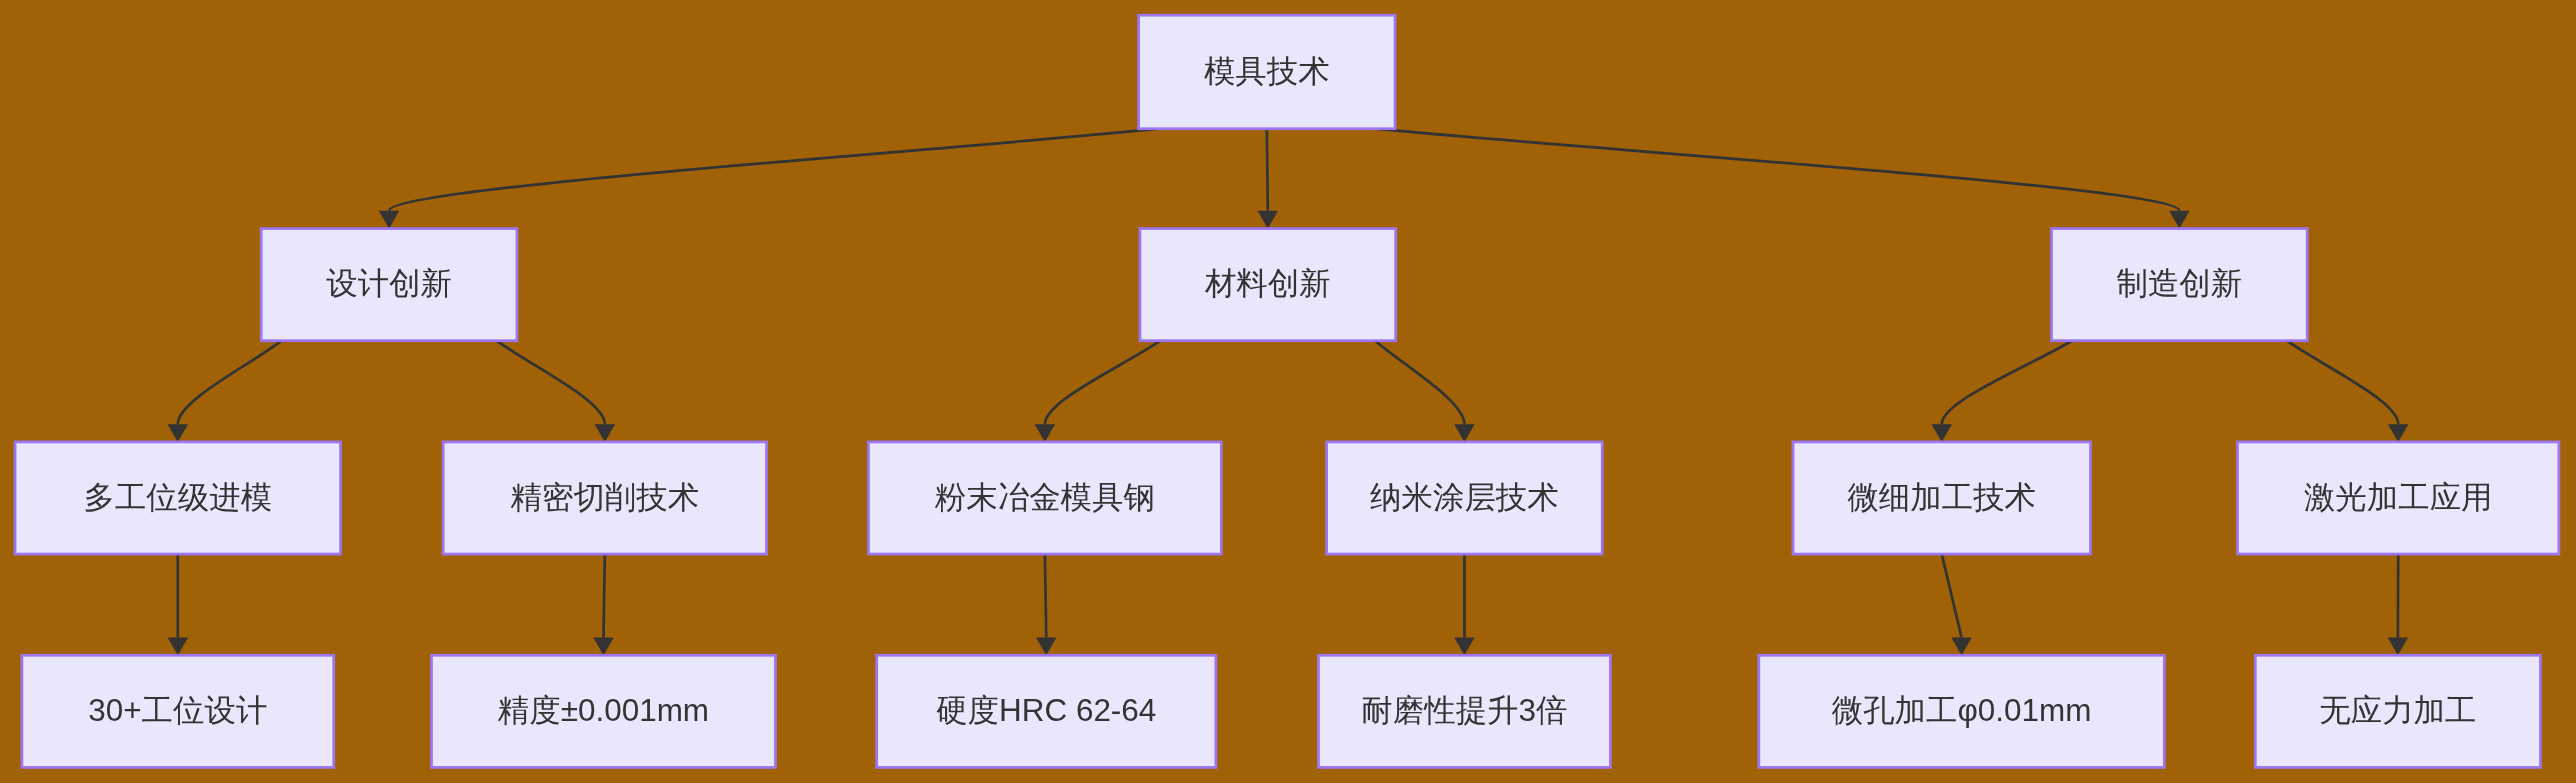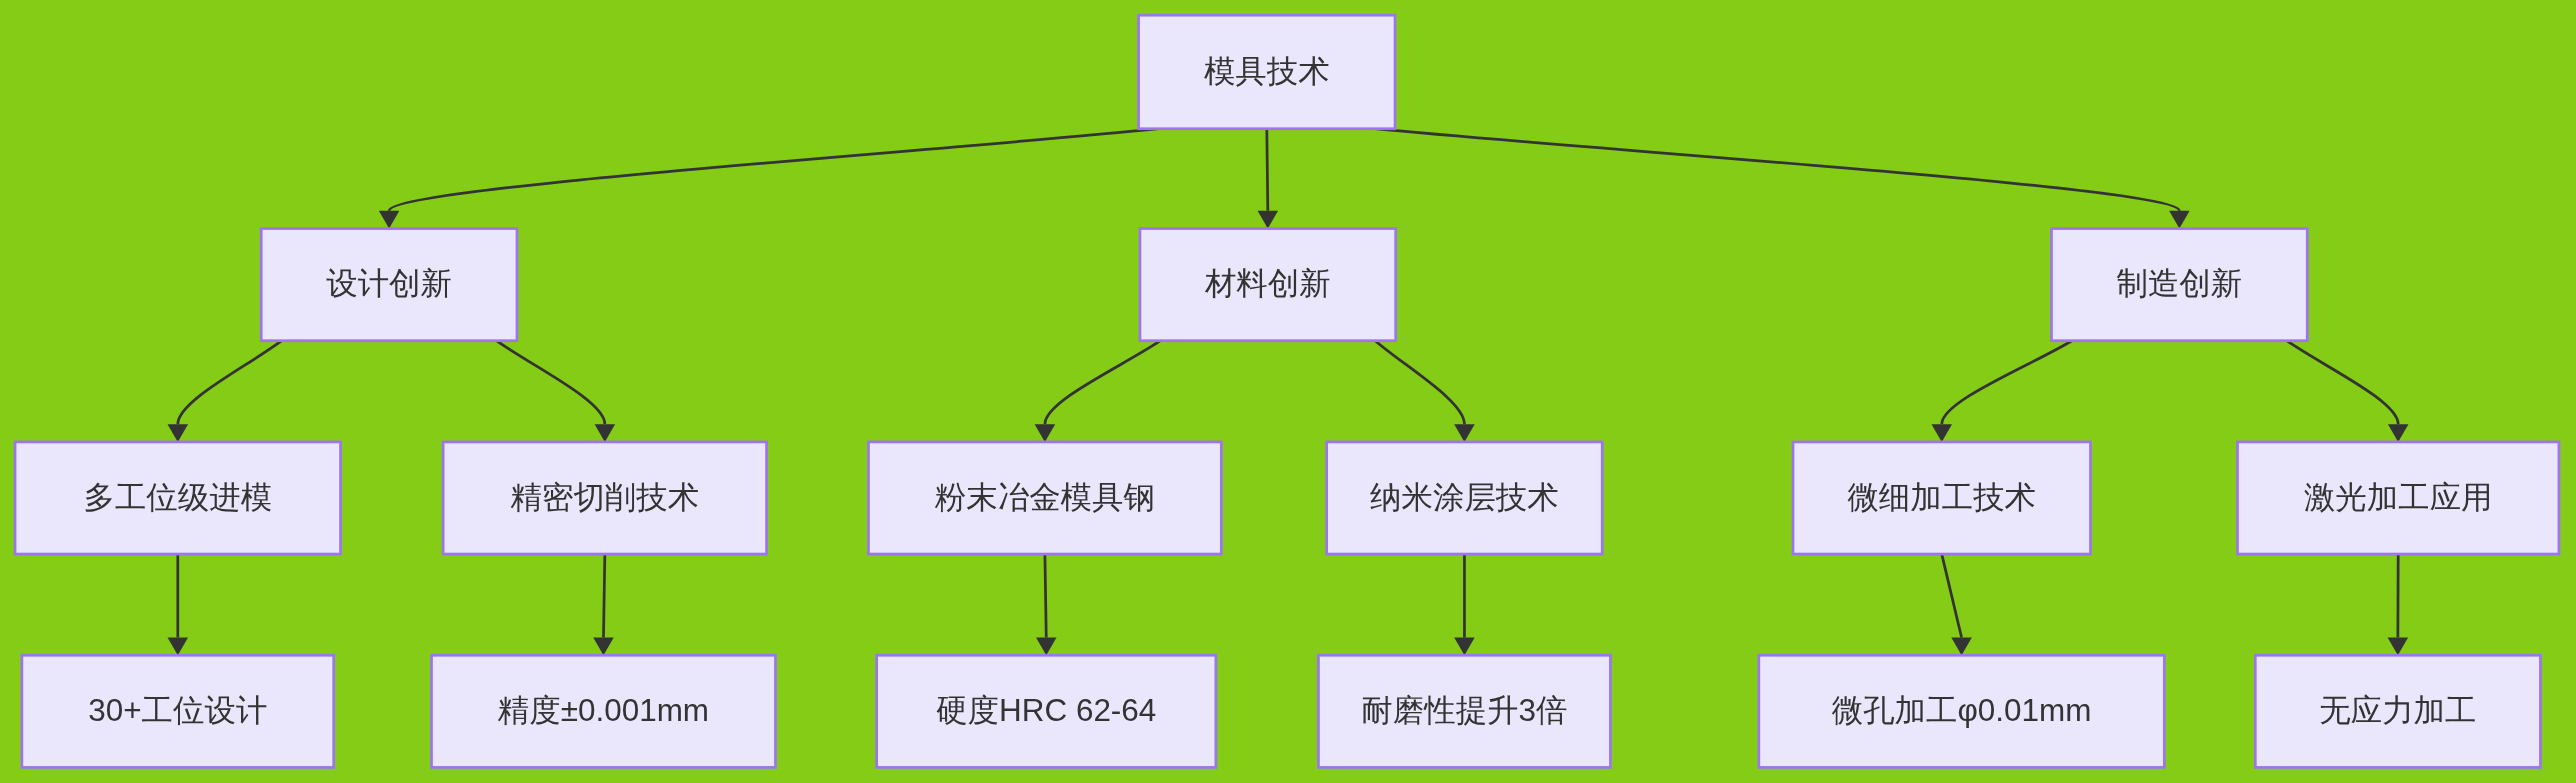--- a/index.html
+++ b/index.html
@@ -4,21 +4,21 @@
 <style>
   html, body {
     margin: 0;
     padding: 0;
     background: #ffffff;
   }
   #diagram-root {
     position: relative;
     width: 2576px;
     height: 784px;
-    background: #84cc16;
+    background: #a16207;
     font-family: "Liberation Sans", "DejaVu Sans", sans-serif;
     overflow: hidden;
   }
   #flowchart-svg {
     position: absolute;
     left: 0;
     top: 0;
     width: 2576px;
     height: 784px;
     display: block;

